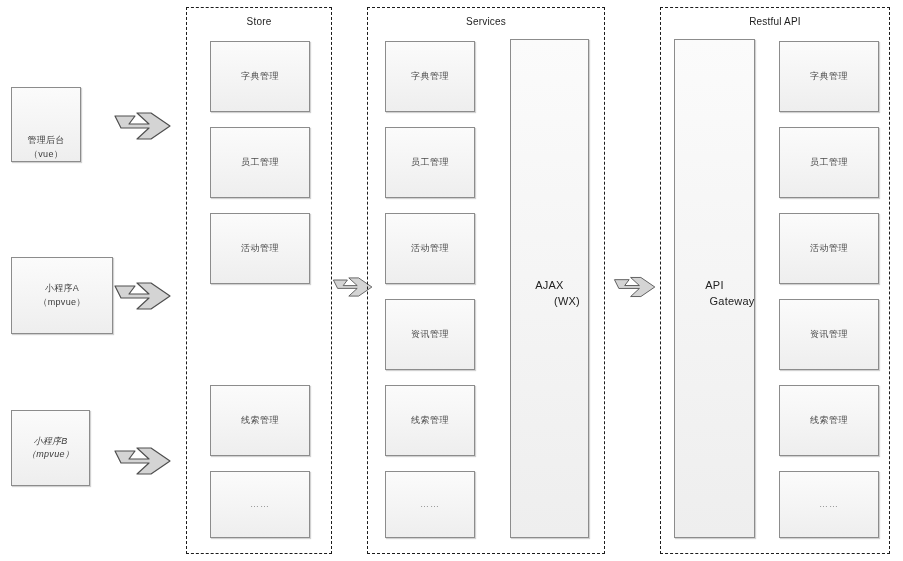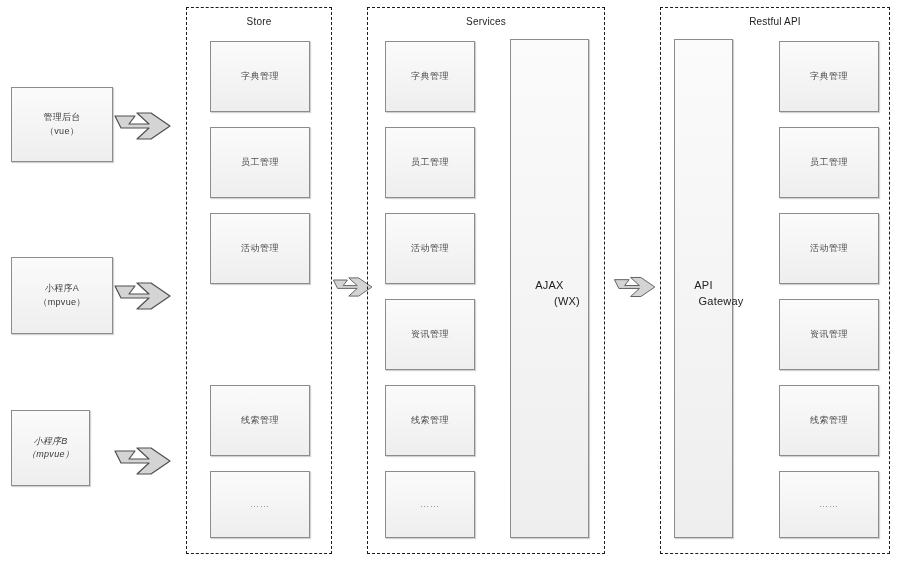--- a/index.html
+++ b/index.html
@@ -86,21 +86,21 @@
   .arrow {
     position: absolute;
   }
   .arrow svg { display: block; }
 </style>
 </head>
 <body>
 
 <div id="canvas">
 
-  <div class="box client-box" style="left:11px; top:87px; width:102px; height:75px;">
+  <div class="box client-box" style="left:11px; top:87px; width:70px; height:75px;align-items:flex-end;">
     <div>
       <span class="l1">管理后台</span>
       <span class="l2">（vue）</span>
     </div>
   </div>
 
   <div class="box client-box" style="left:11px; top:257px; width:102px; height:77px;">
     <div>
       <span class="l1">小程序A</span>
       <span class="l2">（mpvue）</span>
@@ -191,21 +191,21 @@
   <div class="arrow" style="left:613px; top:271px;">
     <svg width="44" height="32" viewBox="0 0 60 30">
       <path d="M2,5 L22,5 L16,13 L36,13 L24,2 L38,2 L57,15 L38,28 L24,28 L36,17 L8,17 Z" fill="#d4d4d4" stroke="#4f4f4f" stroke-width="1.2" stroke-linejoin="round"></path>
     </svg>
   </div>
 
   <div class="group" style="left:660px; top:7px; width:230px; height:547px;">
     <div class="group-title">Restful API</div>
   </div>
 
-  <div class="box tall-box" style="left:674px; top:39px; width:59px; height:499px;">
+  <div class="box tall-box" style="left:674px; top:39px; width:81px; height:499px;">
     <div>
       <span class="l1">API</span>
       <span class="l2">Gateway</span>
     </div>
   </div>
 
   <div class="box module-box" style="left:779px; top:41px; width:100px; height:71px;">
     <span>字典管理</span>
   </div>
   <div class="box module-box" style="left:779px; top:127px; width:100px; height:71px;">

